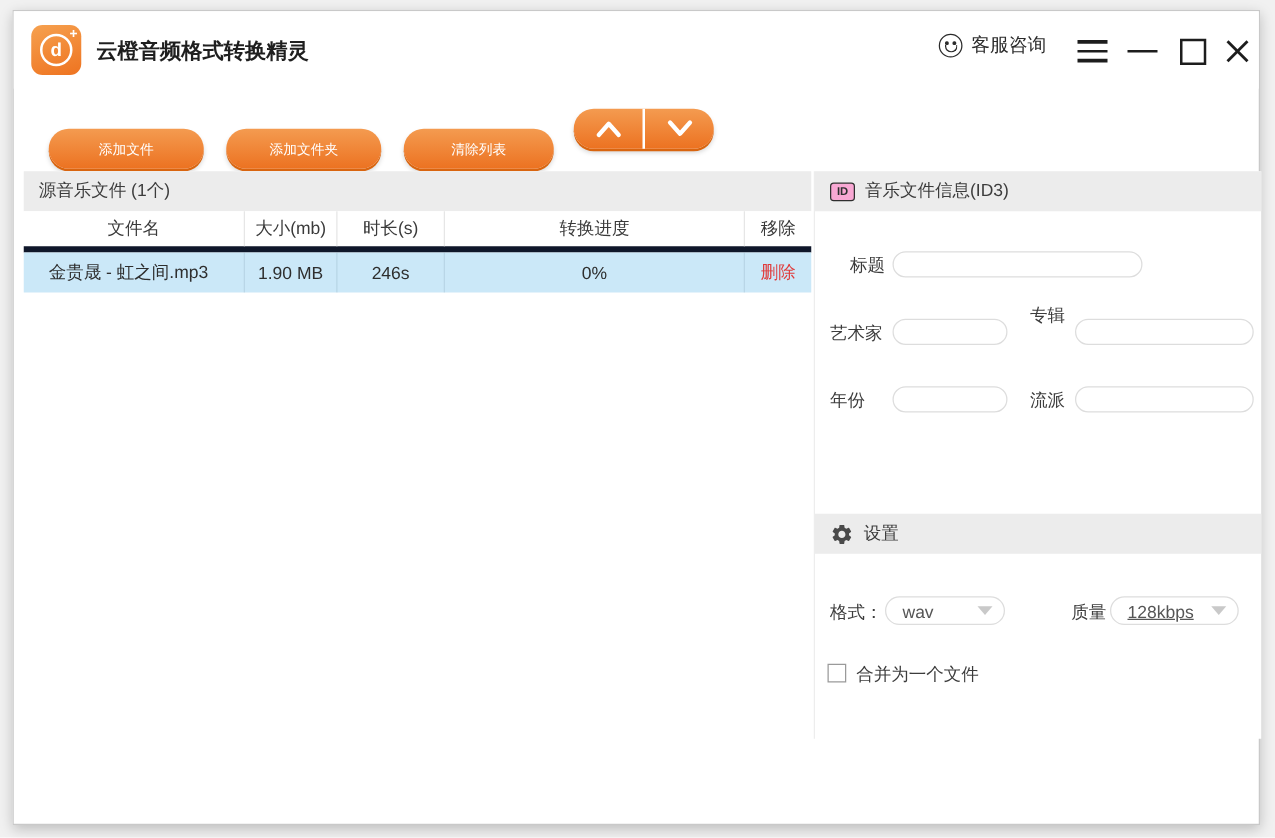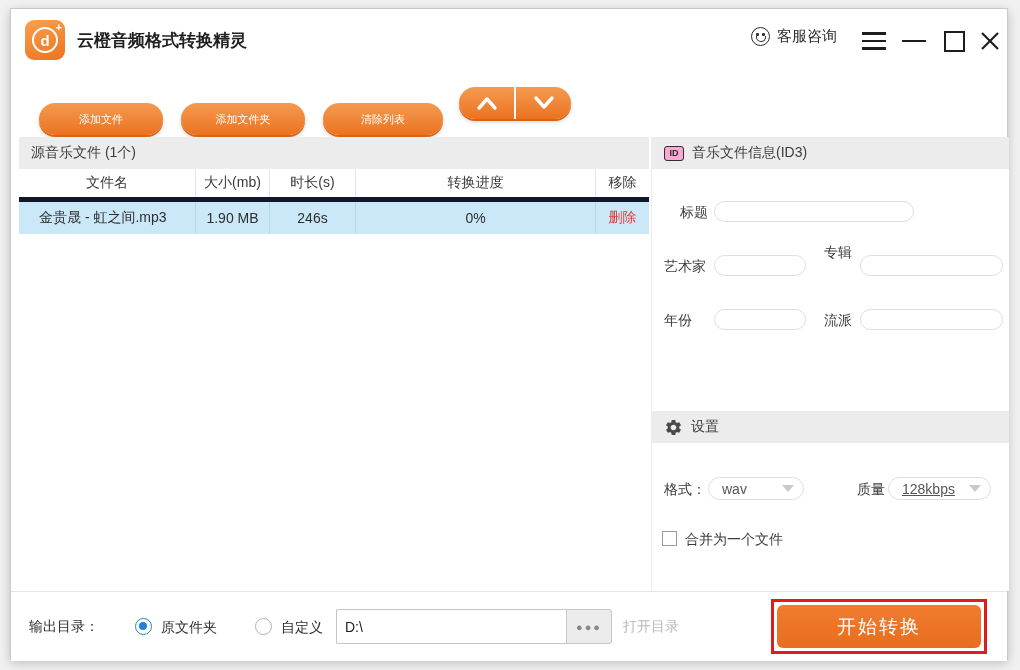--- a/index.html
+++ b/index.html
@@ -213,29 +213,14 @@
     <span class="lbl-abs" style="left:205px; top:344px;">质量：</span>
     <div class="ddl" style="left:236px; top:340px; width:103px;text-decoration:underline;">
       <span>128kbps</span>
       <span class="tri"></span>
     </div>
 
     <span class="chk" style="position:absolute; left:10px; top:394px;"></span>
     <span class="lbl-abs" style="left:33px; top:394px;">合并为一个文件</span>
   </div>
 
-  <div class="bottom">
-    <span class="out-label">输出目录：</span>
-    <span class="radio sel r1"></span>
-    <span class="rlabel rl1">原文件夹</span>
-    <span class="radio unsel r2"></span>
-    <span class="rlabel rl2">自定义</span>
-    <div class="path-wrap">
-      <input class="path-input" value="D:\" style="">
-      <div class="browse-btn">●●●</div>
-    </div>
-    <span class="open-dir">打开目录</span>
-    <div class="start-frame">
-      <button class="start-btn">开始转换</button>
-    </div>
-  </div>
 
 </div>
 
 </body></html>

